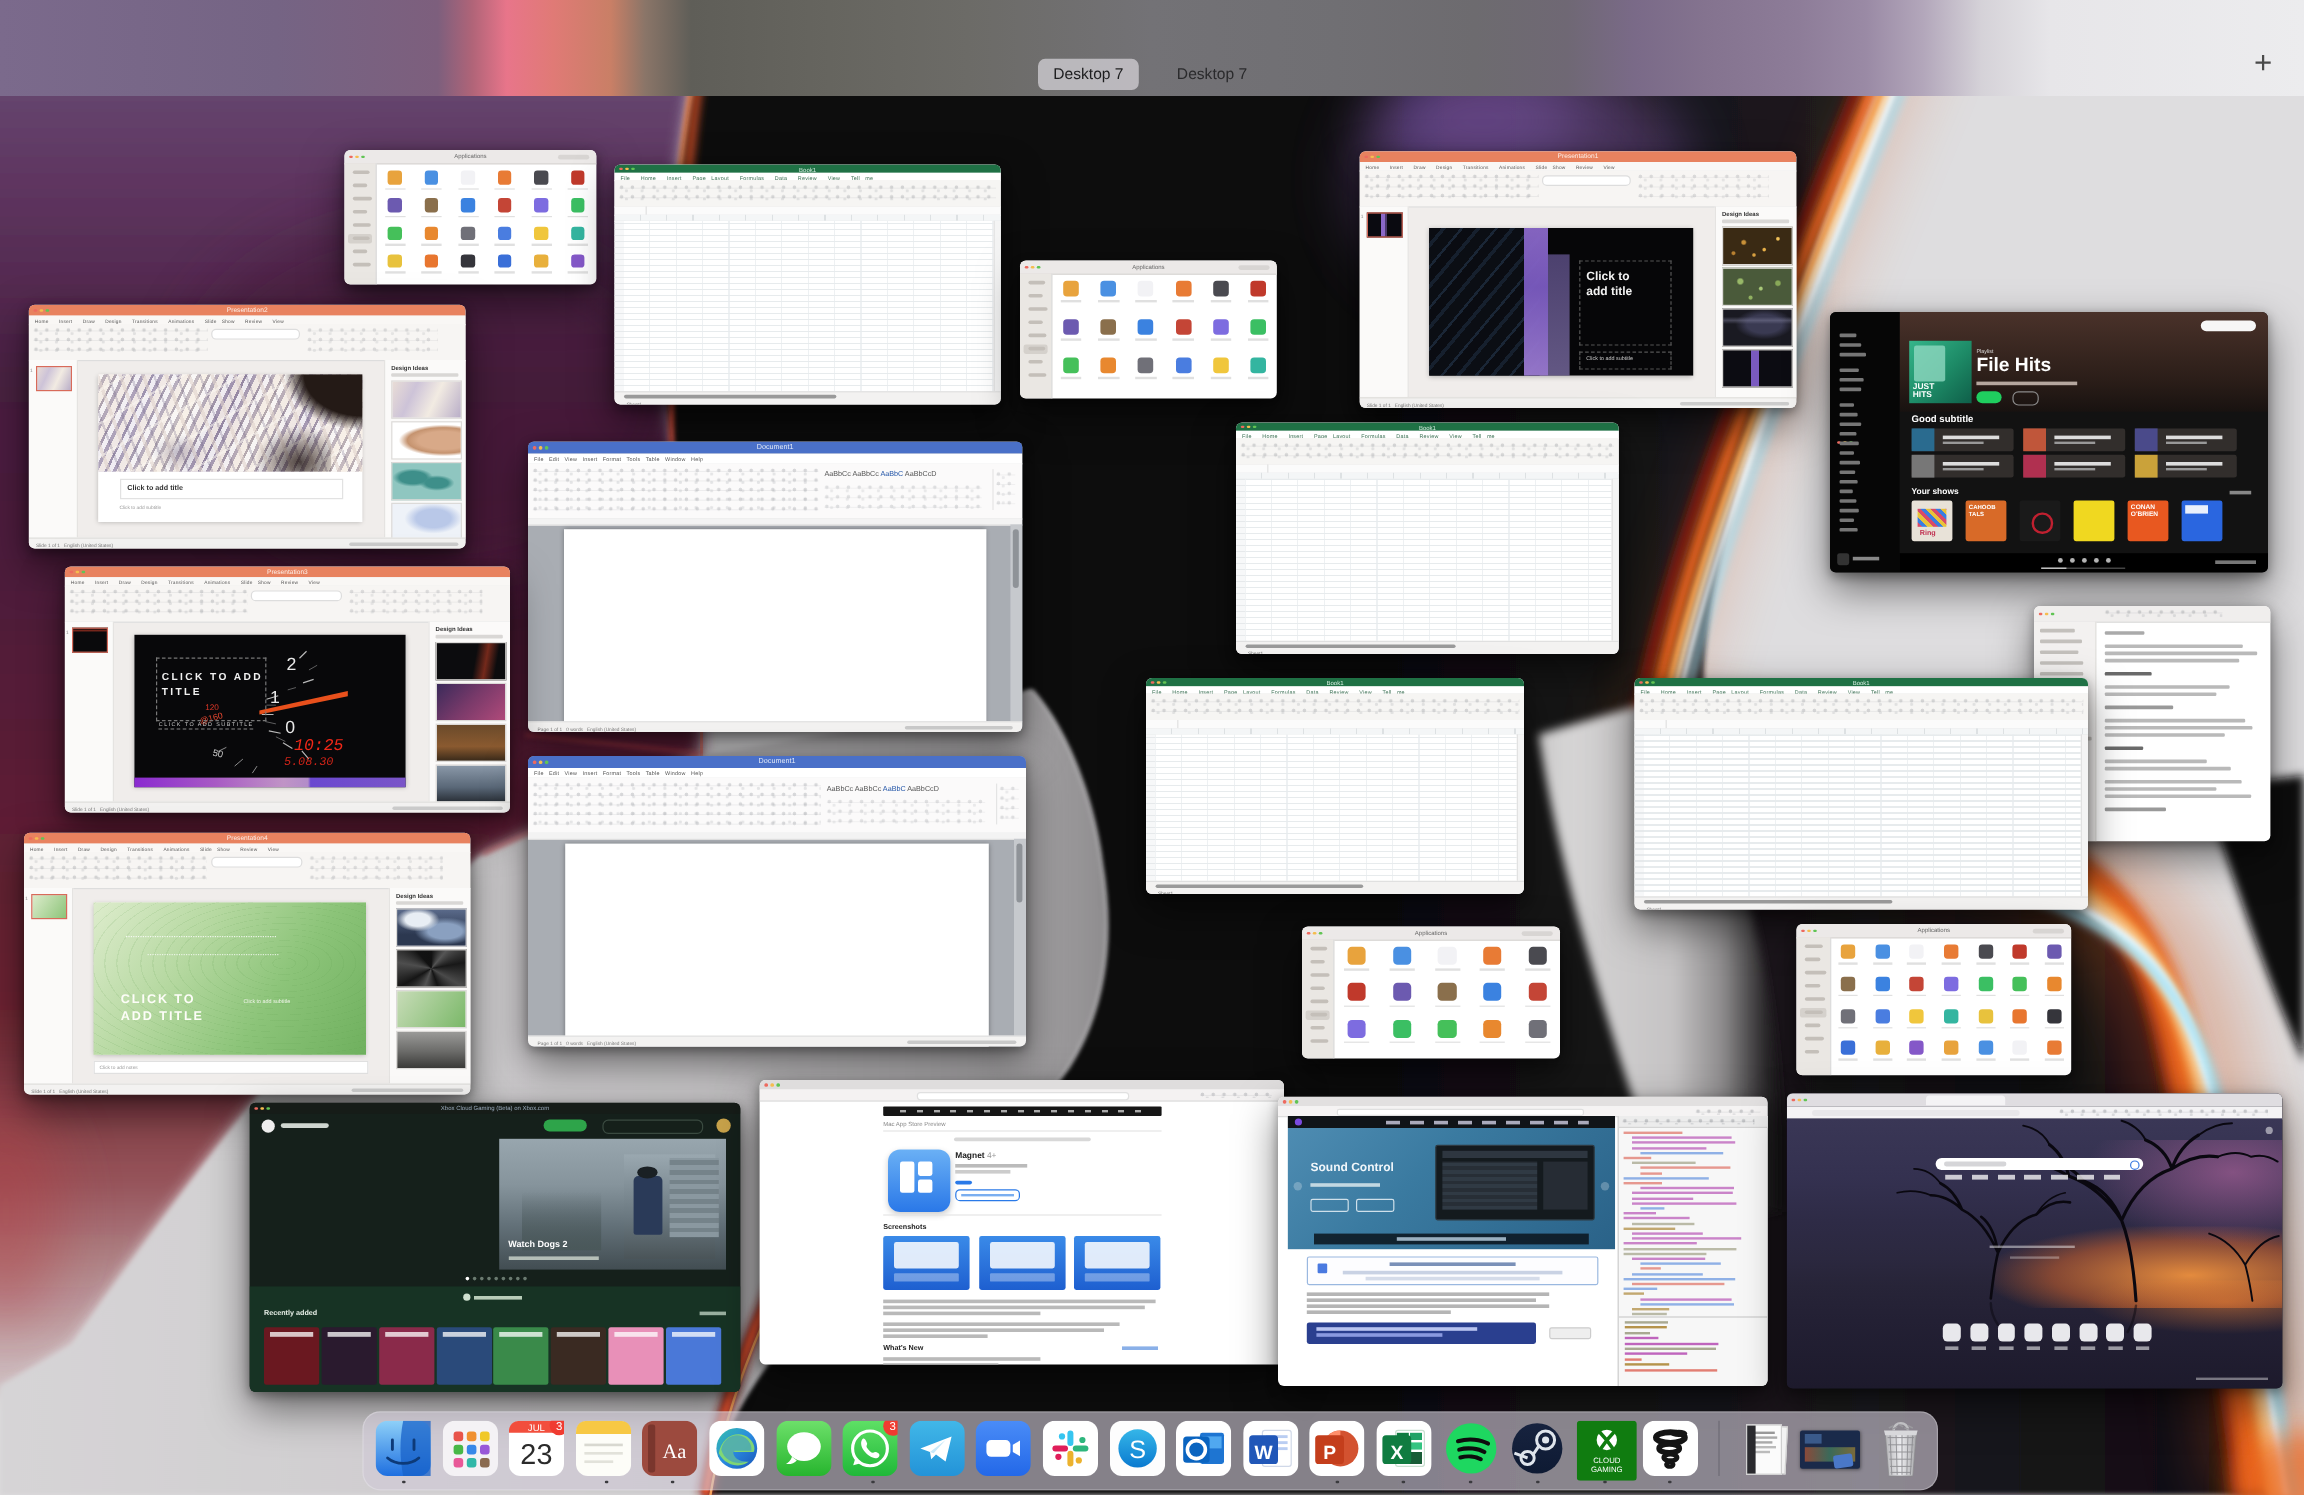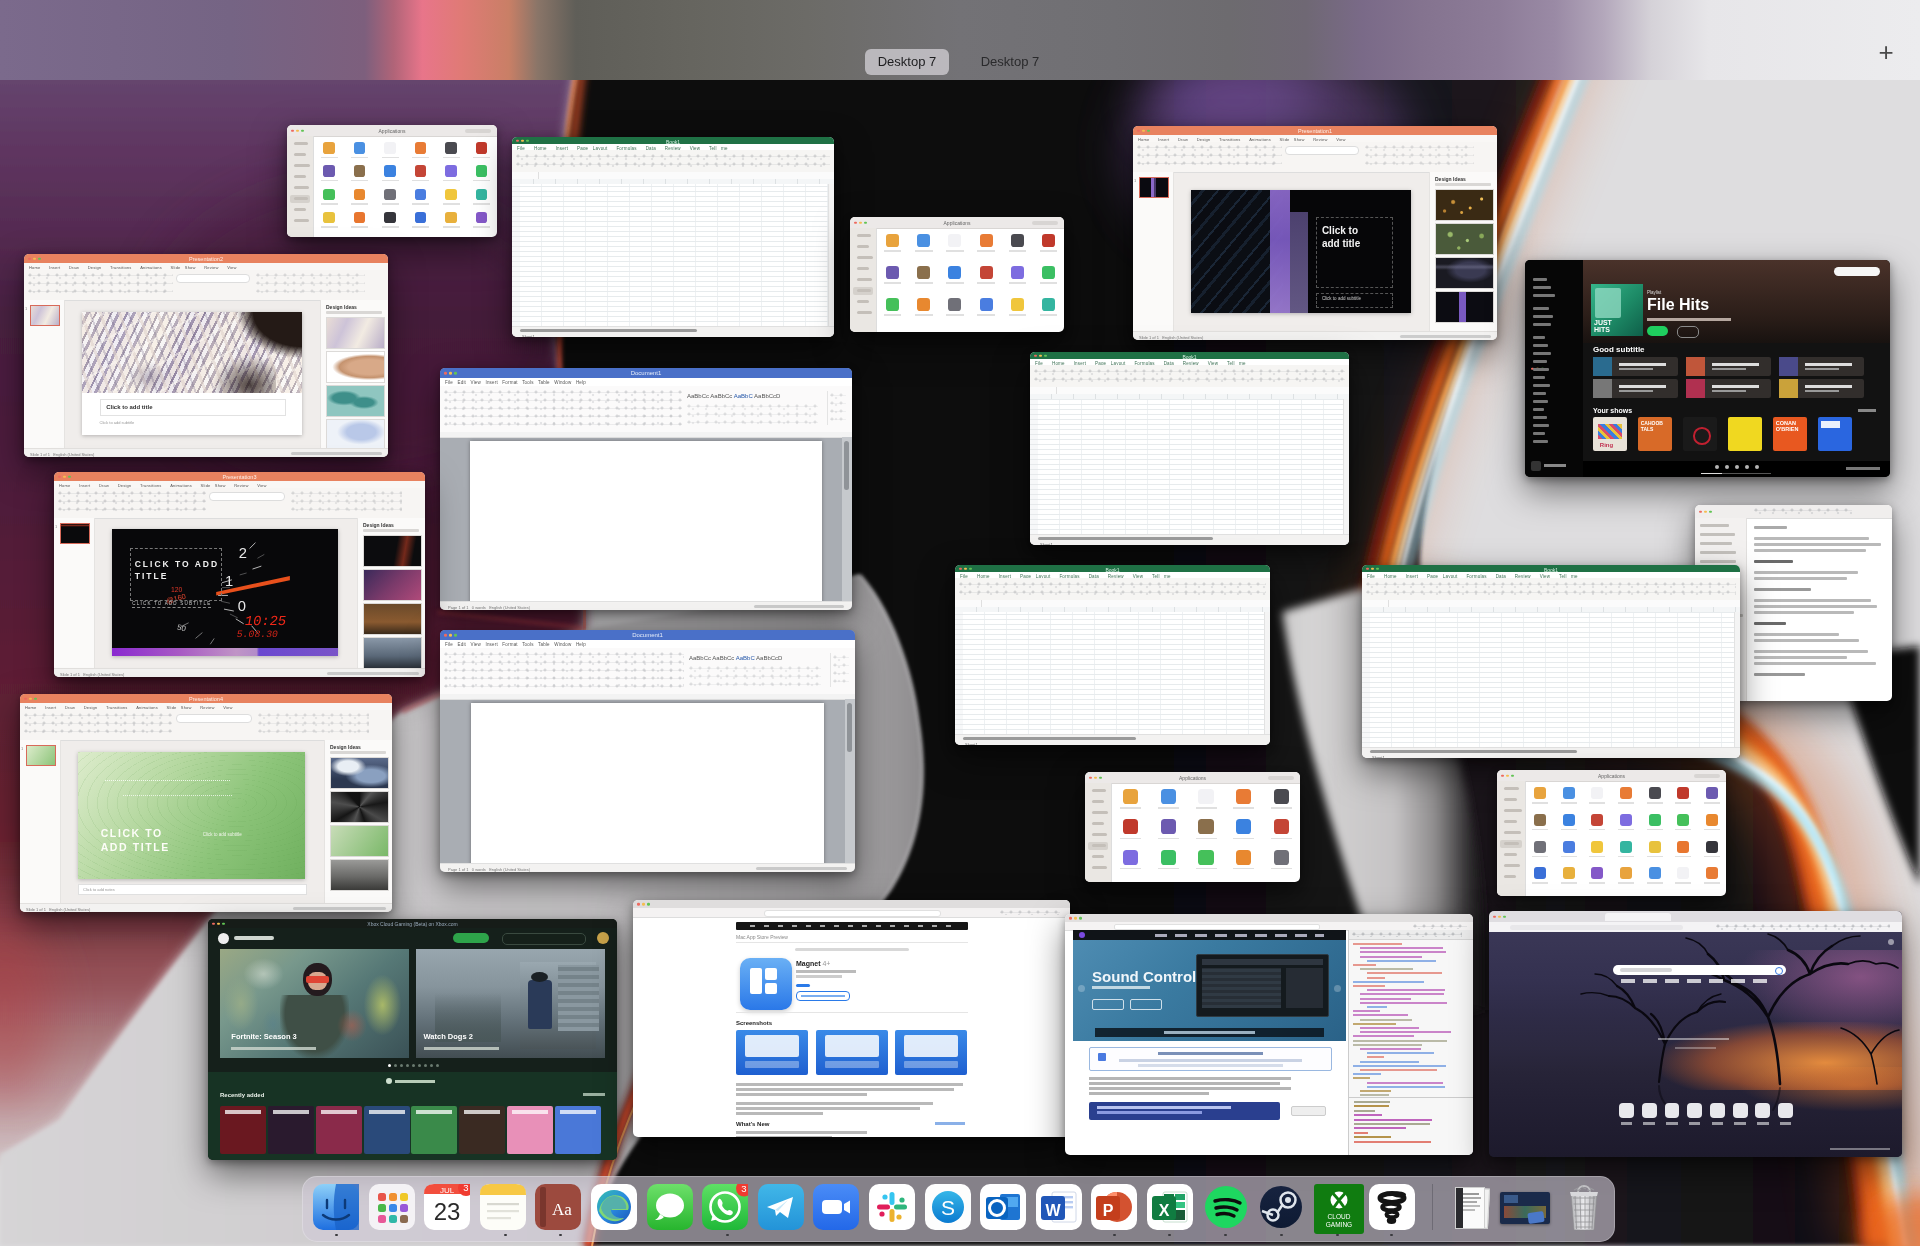--- a/index.html
+++ b/index.html
@@ -892,33 +892,20 @@
           <i class="y" style="width:2.6px;height:2.6px"></i>
           <i class="g" style="width:2.6px;height:2.6px"></i>
         </div>
         <div class="tt" style="top:1.5px;font-size:5px;font-weight:normal;color:#9ab">Xbox Cloud Gaming (Beta) on Xbox.com</div>
       </div>
       <div class="abs" style="left:10px;top:14px;width:11px;height:11px;border-radius:50%;background:#eee"></div>
       <div class="abs" style="left:26px;top:17px;width:40px;height:4px;background:#cfd6d0;border-radius:2px"></div>
       <div class="abs" style="left:245px;top:14px;width:36px;height:10px;background:#2ea44a;border-radius:5px"></div>
       <div class="abs" style="left:294px;top:14px;width:82px;height:10px;background:#15201a;border:1px solid #3a4a40;border-radius:5px"></div>
       <div class="abs" style="right:8px;top:13px;width:12px;height:12px;border-radius:50%;background:#c8a24a"></div>
-      <div class="abs" style="left:12px;top:30px;width:189px;height:109px;background:linear-gradient(140deg,#9aa884 0%,#78988c 28%,#567876 58%,#3a5156 100%)">
-        <div class="abs" style="left:32%;top:42%;width:36%;height:58%;background:radial-gradient(ellipse at 50% 30%,#3f4f46 0 60%,transparent 75%)"></div>
-        <div class="abs" style="left:44%;top:13%;width:15%;height:30%;background:#241a1e;border-radius:48%"></div>
-        <div class="abs" style="left:46.5%;top:21%;width:10%;height:17%;background:#d8a890;border-radius:40%"></div>
-        <div class="abs" style="left:45.5%;top:25%;width:12%;height:6%;background:#e04434;border-radius:2px"></div>
-        <div class="abs" style="left:2%;top:26%;width:18%;height:48%;background:radial-gradient(ellipse,#95aa88,transparent 72%)"></div>
-        <div class="abs" style="left:76%;top:24%;width:20%;height:55%;background:radial-gradient(ellipse,#a8b868,transparent 72%)"></div>
-        <div class="abs" style="left:12%;top:8%;width:22%;height:30%;background:radial-gradient(ellipse,rgba(222,230,220,.55),transparent 70%)"></div>
-        <div class="abs" style="left:62%;top:55%;width:16%;height:30%;background:radial-gradient(ellipse,rgba(200,90,70,.5),transparent 70%)"></div>
-        <div class="abs" style="left:22%;top:55%;width:12%;height:28%;background:radial-gradient(ellipse,rgba(90,130,140,.6),transparent 70%)"></div>
-        <div class="abs" style="left:6%;bottom:16%;font-size:7.5px;font-weight:bold;color:#fff">Fortnite: Season 3</div>
-        <div class="abs" style="left:6%;bottom:7%;width:45%;height:3px;background:#cfd8d0;opacity:.8"></div>
-      </div>
       <div class="abs" style="left:208px;top:30px;width:189px;height:109px;background:linear-gradient(180deg,#98a6ae 0%,#86949c 35%,#64727a 65%,#424d52 100%)">
         <div class="abs" style="left:55%;top:12%;width:40%;height:80%;background:linear-gradient(180deg,#9aa8b0,#6a7880 60%,#4a5458)"></div>
         <div class="abs" style="left:59%;top:28%;width:13%;height:45%;background:#2a3a58;border-radius:4px 4px 2px 2px"></div>
         <div class="abs" style="left:61%;top:21%;width:9%;height:9%;background:#1a2024;border-radius:50%"></div>
         <div class="abs" style="left:10%;top:40%;width:35%;height:45%;background:linear-gradient(180deg,transparent,#4a585a)"></div>
         <div class="abs" style="left:75%;top:15%;width:22%;height:60%;background:repeating-linear-gradient(0deg,#8a98a0 0 4px,#75838a 4px 8px)"></div>
         <div class="abs" style="left:4%;bottom:16%;font-size:7.5px;font-weight:bold;color:#fff">Watch Dogs 2</div>
         <div class="abs" style="left:4%;bottom:7%;width:40%;height:3px;background:#cfd8d0;opacity:.8"></div>
       </div>
       <div class="abs" style="left:180px;top:145px;width:60px;height:3px;display:flex;gap:3px">
@@ -1031,21 +1018,21 @@
       <div class="abs" style="left:0;top:8px;width:408px;height:8px;background:#f5f3f3;border-bottom:1px solid #ddd">
         <div class="abs" style="left:49px;top:2px;width:204px;height:4px;background:#fff;border:1px solid #e0e0e0;border-radius:2px"></div>
         <div class="abs" style="left:348px;top:1.5px;width:54px;height:5px;opacity:0.45;background-image:radial-gradient(circle at 2px 2px,rgba(95,100,108,.6) 0 1.2px,transparent 1.8px),radial-gradient(circle at 6px 5px,rgba(120,126,134,.45) 0 1px,transparent 1.6px),linear-gradient(0deg,transparent 0 62%,rgba(110,116,124,.28) 62% 70%,transparent 70%);background-size:9px 8px,13px 7px,27px 8px;"></div>
       </div>
       <div class="abs" style="left:8px;top:16px;width:273px;height:225px;background:#fff;overflow:hidden">
         <div class="abs" style="left:0;top:0;width:100%;height:10px;background:#101418">
           <div class="abs" style="left:6px;top:2px;width:6px;height:6px;border-radius:50%;background:#7a4ae0"></div>
           <div class="abs" style="left:30%;top:3.5px;width:62%;height:3px;background:repeating-linear-gradient(90deg,#aab 0 12px,transparent 12px 20px)"></div>
         </div>
         <div class="abs" style="left:0;top:10px;width:100%;height:101px;background:linear-gradient(135deg,#4e8cb2 0%,#3a7aa0 40%,#2a6288 100%)">
-          <div class="abs" style="left:7%;top:28%;font-size:15px;font-weight:bold;color:#f0f6fa">Sound Control</div>
+          <div class="abs" style="left:7%;top:28%;font-size:10px;font-weight:bold;color:#f0f6fa">Sound Control</div>
           <div class="abs" style="left:7%;top:46%;width:58px;height:2.5px;background:#c2d8e2"></div>
           <div class="abs" style="left:7%;top:58%;width:30px;height:9px;border:1px solid #cfe0ea;border-radius:2px"></div>
           <div class="abs" style="left:21%;top:58%;width:30px;height:9px;border:1px solid #cfe0ea;border-radius:2px"></div>
           <div class="abs" style="left:45%;top:14%;width:48%;height:60%;background:#141a1e;border:1px solid #2e3a42;border-radius:2px">
             <div class="abs" style="left:4%;top:6%;width:92%;height:10%;background:#2e3640"></div>
             <div class="abs" style="left:4%;top:22%;width:60%;height:66%;background:repeating-linear-gradient(0deg,#303a44 0 3px,#272e36 3px 6px)"></div>
             <div class="abs" style="left:68%;top:22%;width:28%;height:66%;background:#262c34"></div>
           </div>
           <div class="abs" style="left:8%;bottom:4%;width:84%;height:9px;background:rgba(10,20,28,.85)">
             <div class="abs" style="left:30%;top:3px;width:40%;height:3px;background:#9ab0c0"></div>

